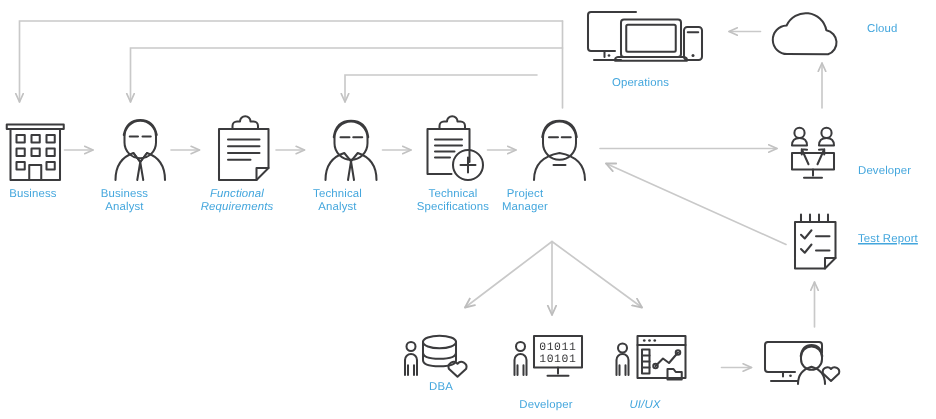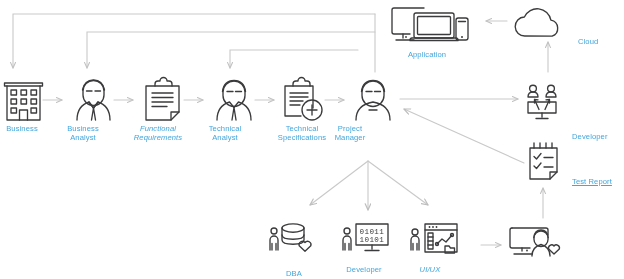--- a/index.html
+++ b/index.html
@@ -5,21 +5,21 @@
   html,body{margin:0;padding:0;background:#ffffff;}
   body{
     width:624px;height:279px;position:relative;overflow:hidden;
     font-family:"Liberation Sans",sans-serif;
   }
   #canvas{position:absolute;left:0;top:0;width:624px;height:279px;}
   .lbl{
     position:absolute;color:#43a6dd;font-size:7.6px;line-height:9px;
     text-align:center;letter-spacing:.1px;white-space:pre-line;
   }
-  .lbl.left{text-align:left;margin-top:23px;}
+  .lbl.left{text-align:left;}
   svg{display:block;overflow:visible;}
 </style>
 </head>
 <body>
 
 <svg id="canvas" viewBox="0 0 624 279">
   <defs>
     <marker id="ah" markerWidth="7" markerHeight="7" refX="6.2" refY="3.1" orient="auto" markerUnits="userSpaceOnUse">
       <path d="M0.6,0.6 L6.2,3.1 L0.6,5.6" fill="none" stroke="#c2c2c2" stroke-width="1.1" stroke-linecap="round" stroke-linejoin="round"></path>
     </marker>
@@ -205,19 +205,19 @@
 <div class="lbl" style="left:56px;top:124px;width:54px;">Business
 Analyst</div>
 <div class="lbl" style="left:120px;top:124px;width:76px;font-style:italic;">Functional
 Requirements</div>
 <div class="lbl" style="left:198px;top:124px;width:54px;">Technical
 Analyst</div>
 <div class="lbl" style="left:262px;top:124px;width:80px;">Technical
 Specifications</div>
 <div class="lbl" style="left:324px;top:124px;width:52px;">Project
 Manager</div>
-<div class="lbl" style="left:389px;top:50px;width:76px;">Application</div>
+<div class="lbl" style="left:389px;top:50px;width:76px;">Operations</div>
 <div class="lbl left" style="left:578px;top:14px;width:44px;">Cloud</div>
 <div class="lbl left" style="left:572px;top:109px;width:52px;">Developer</div>
 <div class="lbl left" style="left:572px;top:154px;width:52px;text-decoration:underline;">Test Report</div>
-<div class="lbl" style="left:268px;top:269px;width:52px;">DBA</div>
+<div class="lbl" style="left:268px;top:253px;width:52px;">DBA</div>
 <div class="lbl" style="left:336px;top:265px;width:56px;">Developer</div>
 <div class="lbl" style="left:404px;top:265px;width:52px;font-style:italic;">UI/UX</div>
 
 </body></html>

